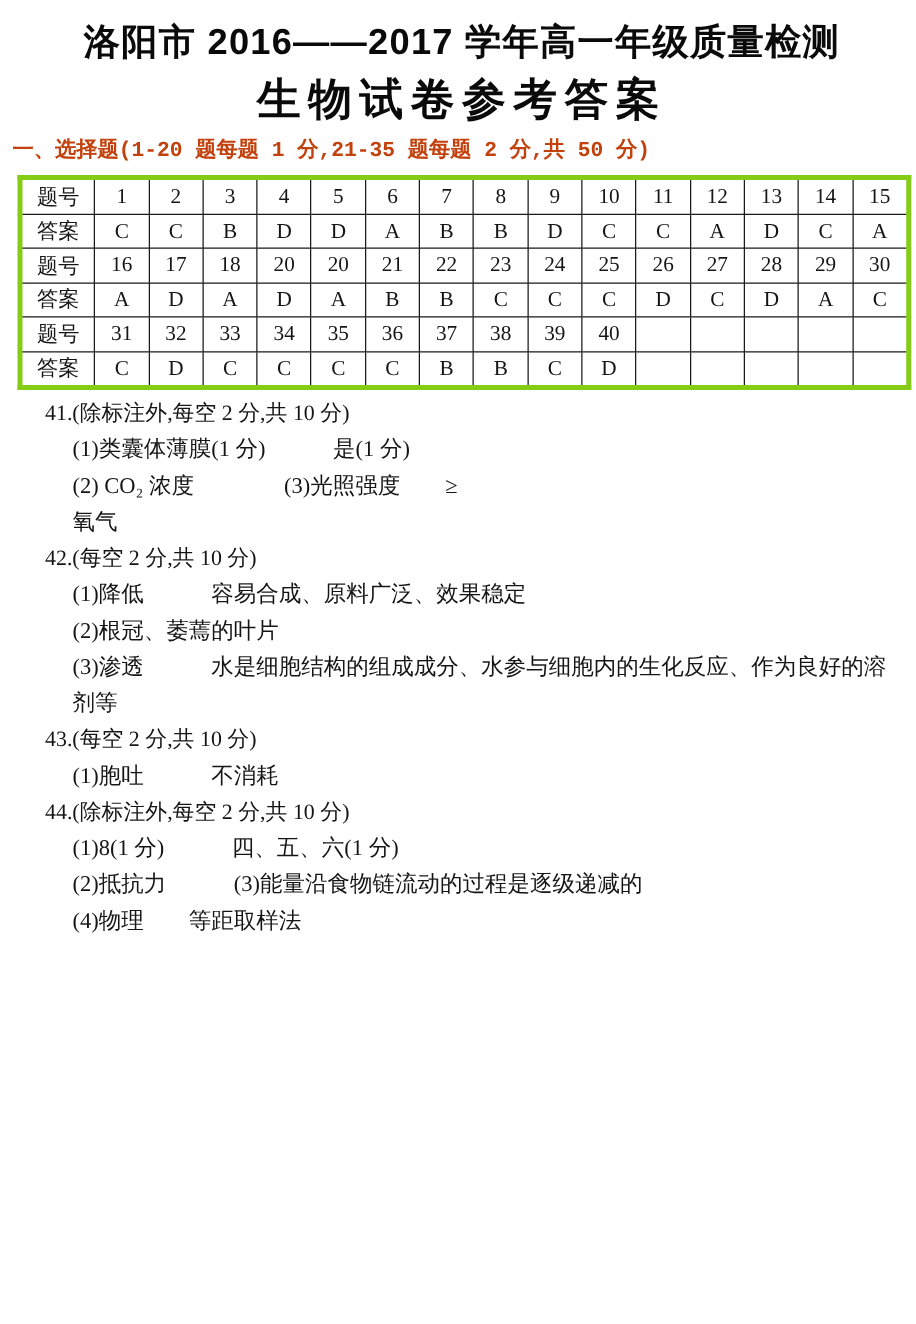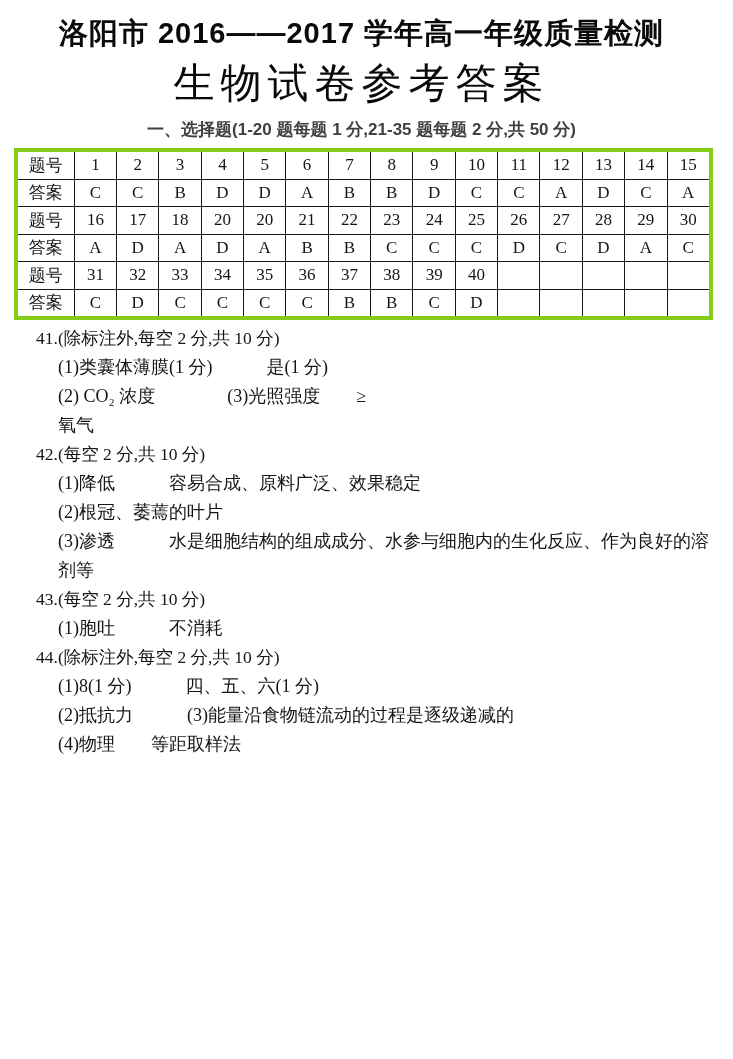--- a/index.html
+++ b/index.html
@@ -8,50 +8,49 @@
     background: #ffffff;
     width: 733px;
     height: 1059px;
     overflow: hidden;
   }
   .page {
     position: relative;
     width: 733px;
     height: 1059px;
     box-sizing: border-box;
-    padding: 8px 20px 0 10px;
+    padding: 8px 4px 0 10px;
     color: #151515;
     font-family: "Liberation Serif", "DejaVu Serif", serif;
   }
   .title1 {
     font-family: "Liberation Sans", "DejaVu Sans", sans-serif;
     font-weight: bold;
     font-size: 29px;
     text-align: center;
     margin: 6px 0 0 0;
     letter-spacing: 1px;
     color: #0a0a0a;
   }
   .title2 {
     font-family: "Liberation Serif", "DejaVu Serif", serif;
-    font-weight: normal;
-    font-size: 41px;
+    font-weight: bold;
+    font-size: 35px;
     text-align: center;
     margin: 2px 0 6px 0;
     letter-spacing: 6px;
     color: #0a0a0a;
   }
   .sec-head {
-    font-family: Liberation Sans, sans-serif;
+    font-family: Liberation Mono, monospace;
     font-weight: bold;
     font-size: 17px;
-    color: #404040;
+    color: #c2410c;
     height: 26px;
     line-height: 26px;
-    text-align: center;
   }
   .sec-head.second { margin-top: 8px; }
   table.answers {
     border-collapse: collapse;
     margin: 5px 0 2px 4px;
     border: 4px solid #84cc16;
   }
   table.answers td {
     border: 1px solid #1a1a1a;
     text-align: center;

